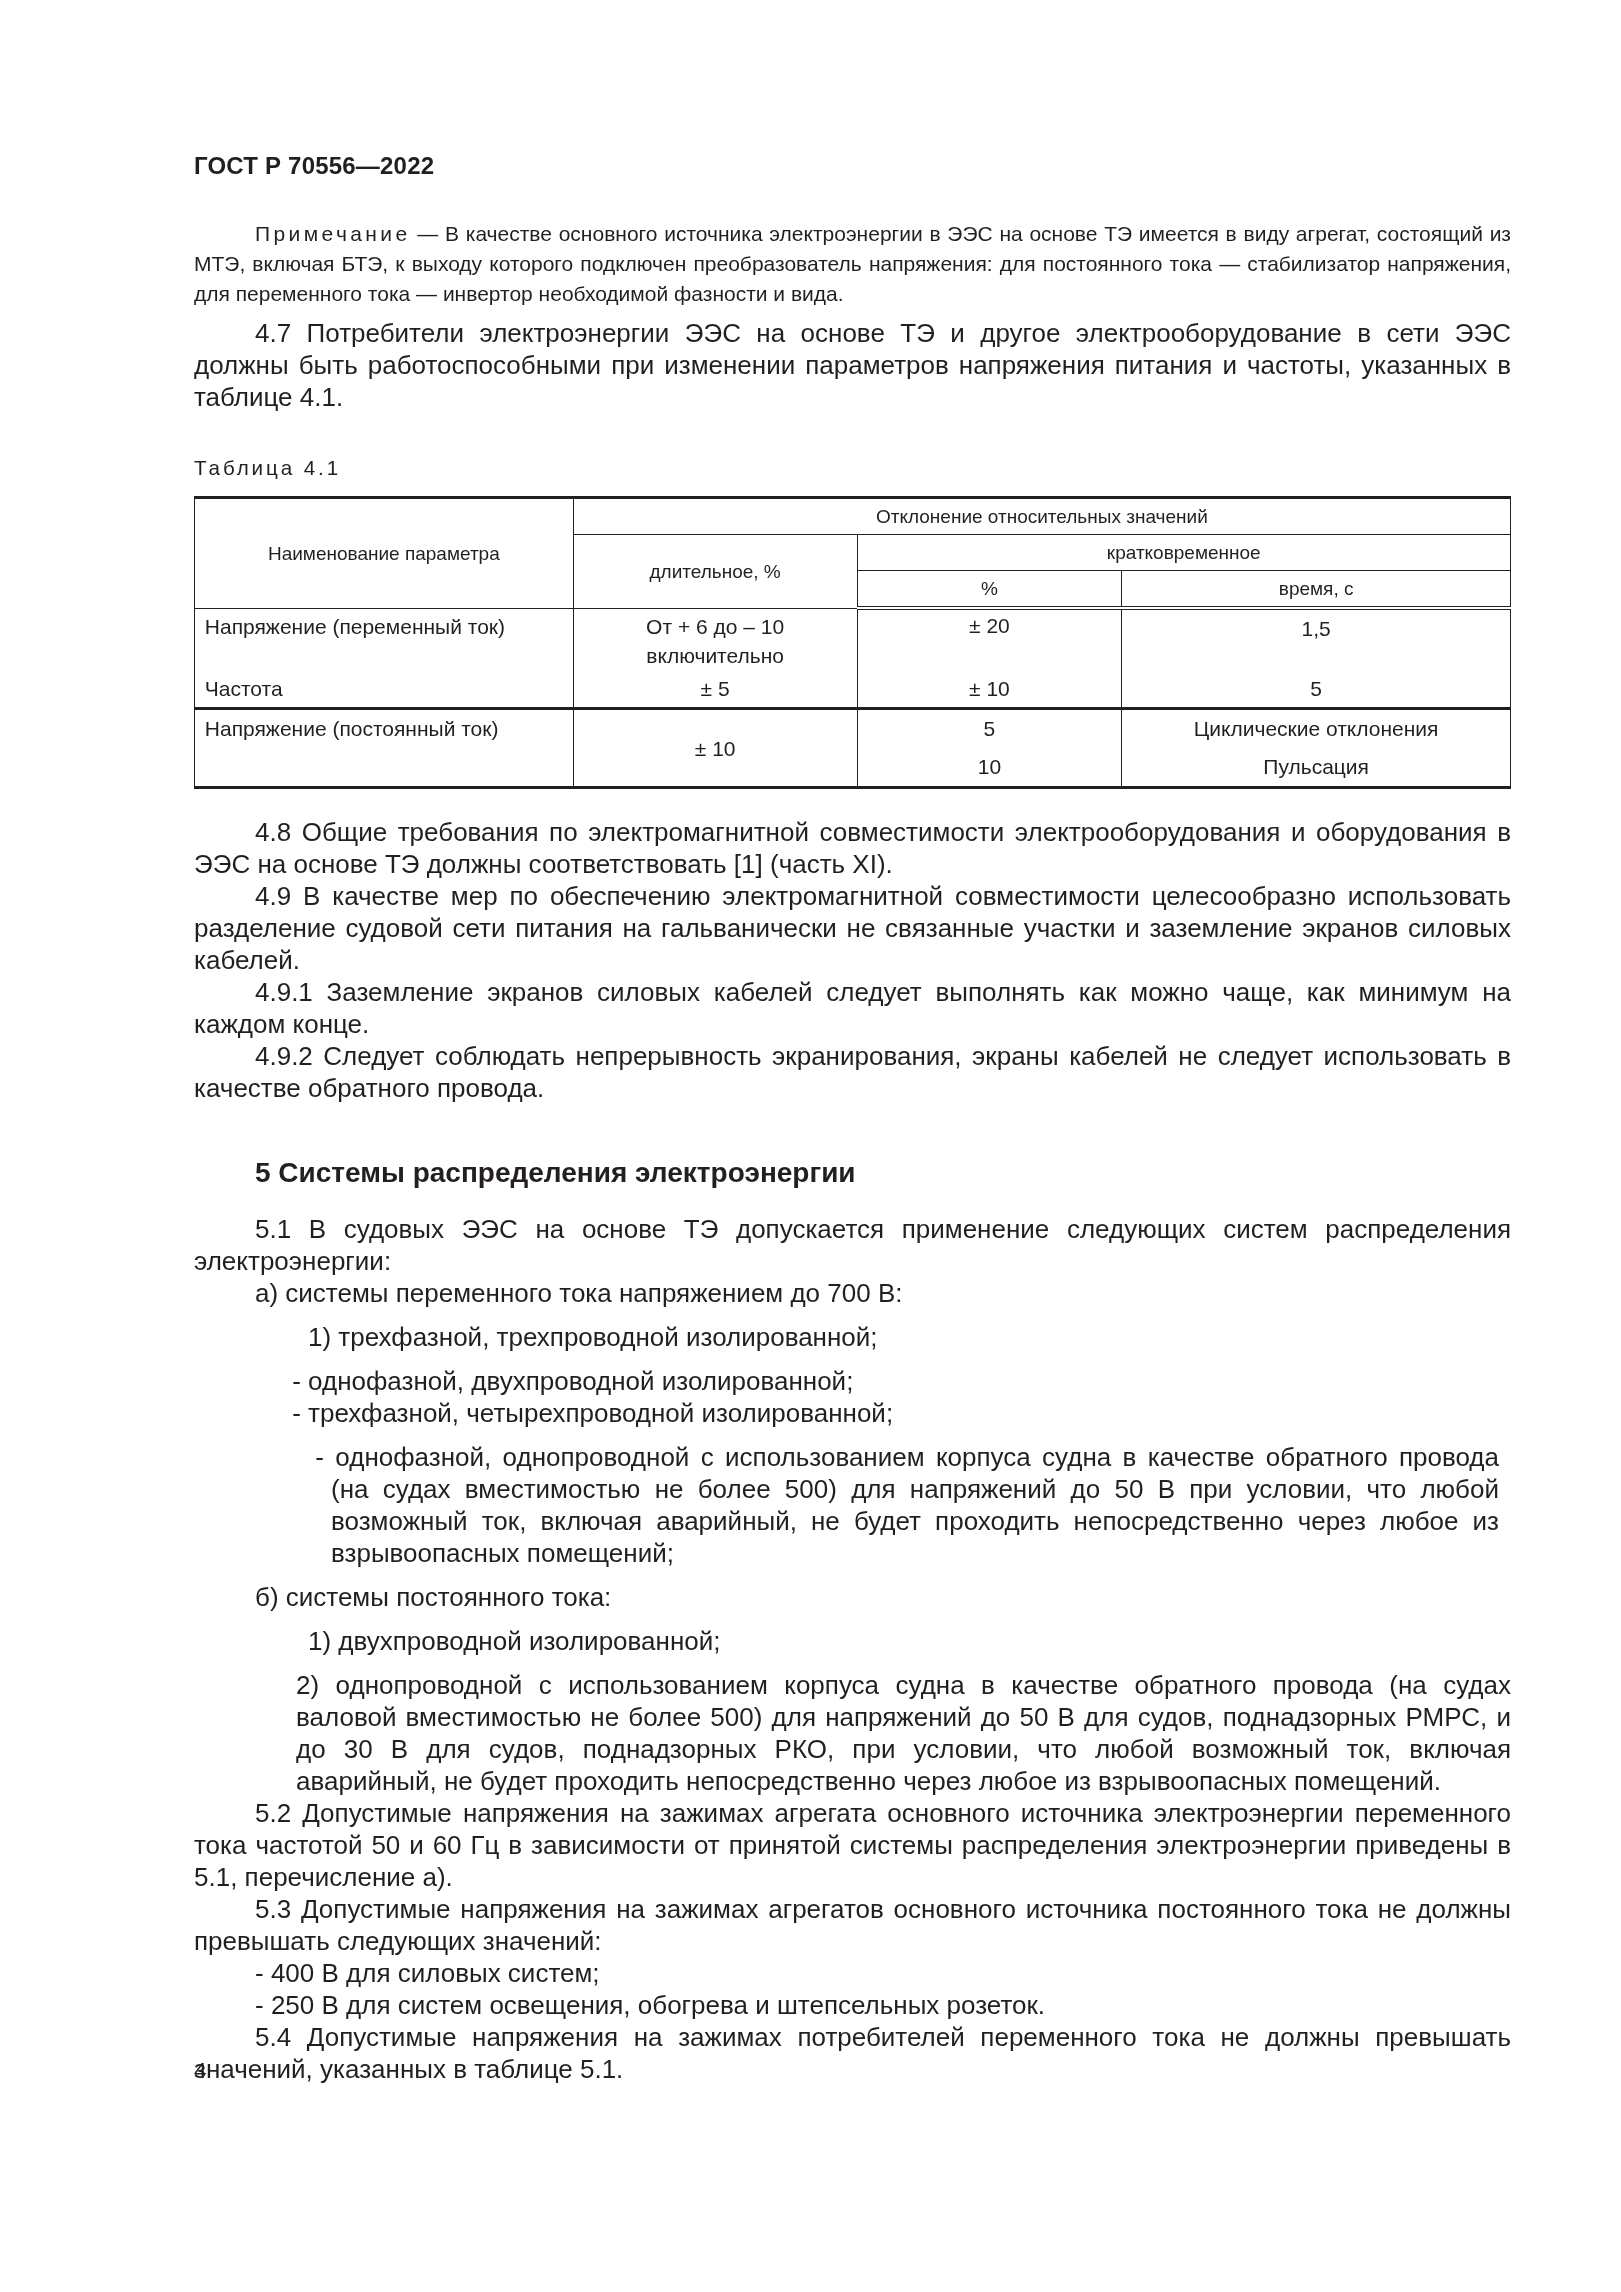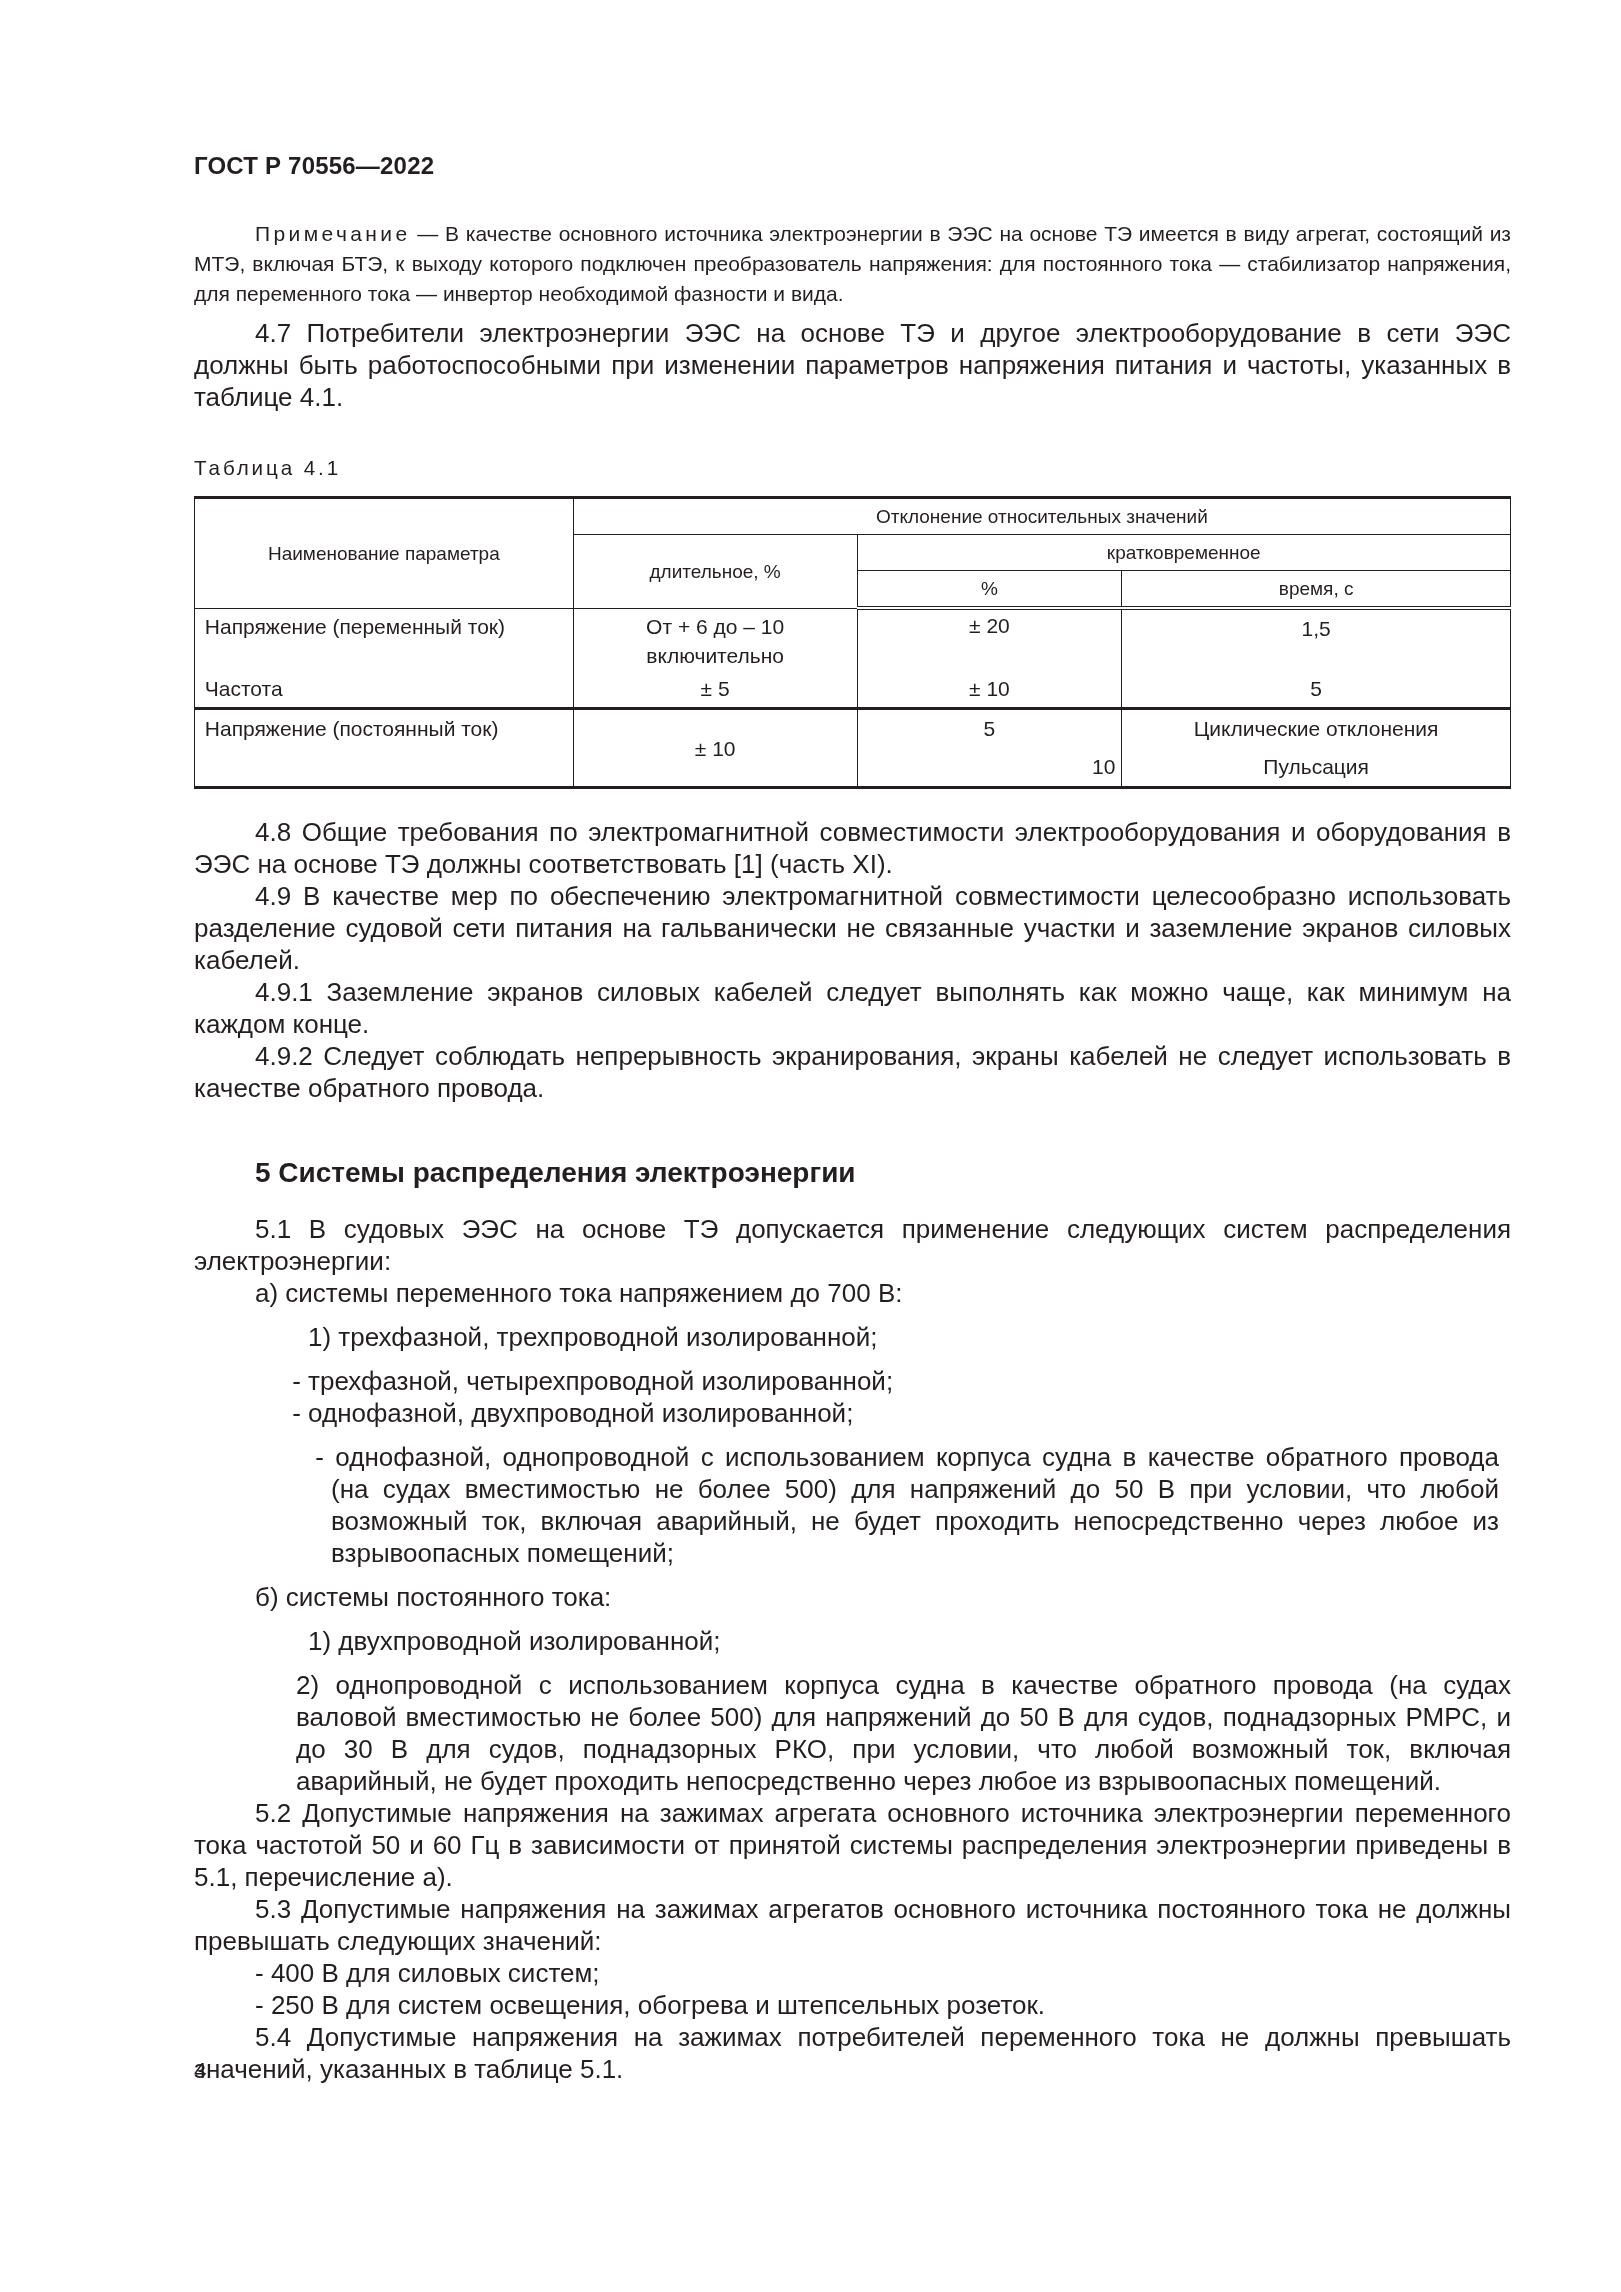--- a/index.html
+++ b/index.html
@@ -87,41 +87,41 @@
       <td class="not">± 10</td>
       <td class="not">5</td>
     </tr>
     <tr>
       <td rowspan="2" class="l top" style="padding-top:3.9px; border-bottom:3.9px solid #231f20;">Напряжение (постоянный ток)</td>
       <td rowspan="2" style="border-bottom:3.9px solid #231f20;">± 10</td>
       <td class="nob" style="height:37px;">5</td>
       <td class="nob">Циклические отклонения</td>
     </tr>
     <tr class="last">
-      <td class="not" style="height:39px;text-align:right;">10</td>
+      <td class="not" style="height:39px;">10</td>
       <td class="not">Пульсация</td>
     </tr>
   </tbody>
     </table>
 
   <div class="block text" style="top:816px;">
     <p class="p">4.8 Общие требования по электромагнитной совместимости электрооборудования и оборудования в ЭЭС на основе ТЭ должны соответствовать [1] (часть XI).</p>
     <p class="p">4.9 В качестве мер по обеспечению электромагнитной совместимости целесообразно использовать разделение судовой сети питания на гальванически не связанные участки и заземление экранов силовых кабелей.</p>
     <p class="p">4.9.1 Заземление экранов силовых кабелей следует выполнять как можно чаще, как минимум на каждом конце.</p>
     <p class="p">4.9.2 Следует соблюдать непрерывность экранирования, экраны кабелей не следует использовать в качестве обратного провода.</p>
   </div>
 
   <div class="h5">5 Системы распределения электроэнергии</div>
 
   <div class="block text" style="top:1213px;">
     <p class="p">5.1 В судовых ЭЭС на основе ТЭ допускается применение следующих систем распределения электроэнергии:</p>
     <p class="li1">а) системы переменного тока напряжением до 700 В:</p>
     <p class="li2">1) трехфазной, трехпроводной изолированной;</p>
+    <p class="li3">- однофазной, двухпроводной изолированной;</p>
     <p class="li3">- трехфазной, четырехпроводной изолированной;</p>
-    <p class="li3">- однофазной, двухпроводной изолированной;</p>
     <p class="li3c">- однофазной, однопроводной с использованием корпуса судна в  качестве обратного провода (на судах вместимостью не более 500) для напряжений до 50 В при условии, что любой возможный ток, включая аварийный, не будет проходить непосредственно через любое из взрывоопасных помещений;</p>
     <p class="li1">б) системы постоянного тока:</p>
     <p class="li2">1) двухпроводной изолированной;</p>
     <p class="li2c">2) однопроводной с использованием корпуса судна в качестве обратного провода (на судах валовой вместимостью не более 500) для напряжений до 50 В для судов, поднадзорных РМРС, и до 30 В для судов, поднадзорных РКО, при условии, что любой возможный ток, включая аварийный, не будет проходить непосредственно через любое из взрывоопасных помещений.</p>
     <p class="p">5.2 Допустимые напряжения на зажимах агрегата основного источника электроэнергии переменного тока частотой 50 и 60 Гц в зависимости от принятой системы распределения электроэнергии приведены в 5.1, перечисление а).</p>
     <p class="p">5.3 Допустимые напряжения на зажимах агрегатов основного источника постоянного тока не должны превышать следующих значений:</p>
     <p class="li1">- 400 В для силовых систем;</p>
     <p class="li1">- 250 В для систем освещения, обогрева и штепсельных розеток.</p>
     <p class="p">5.4 Допустимые напряжения на зажимах потребителей переменного тока не должны превышать значений, указанных в таблице 5.1.</p>
   </div>

